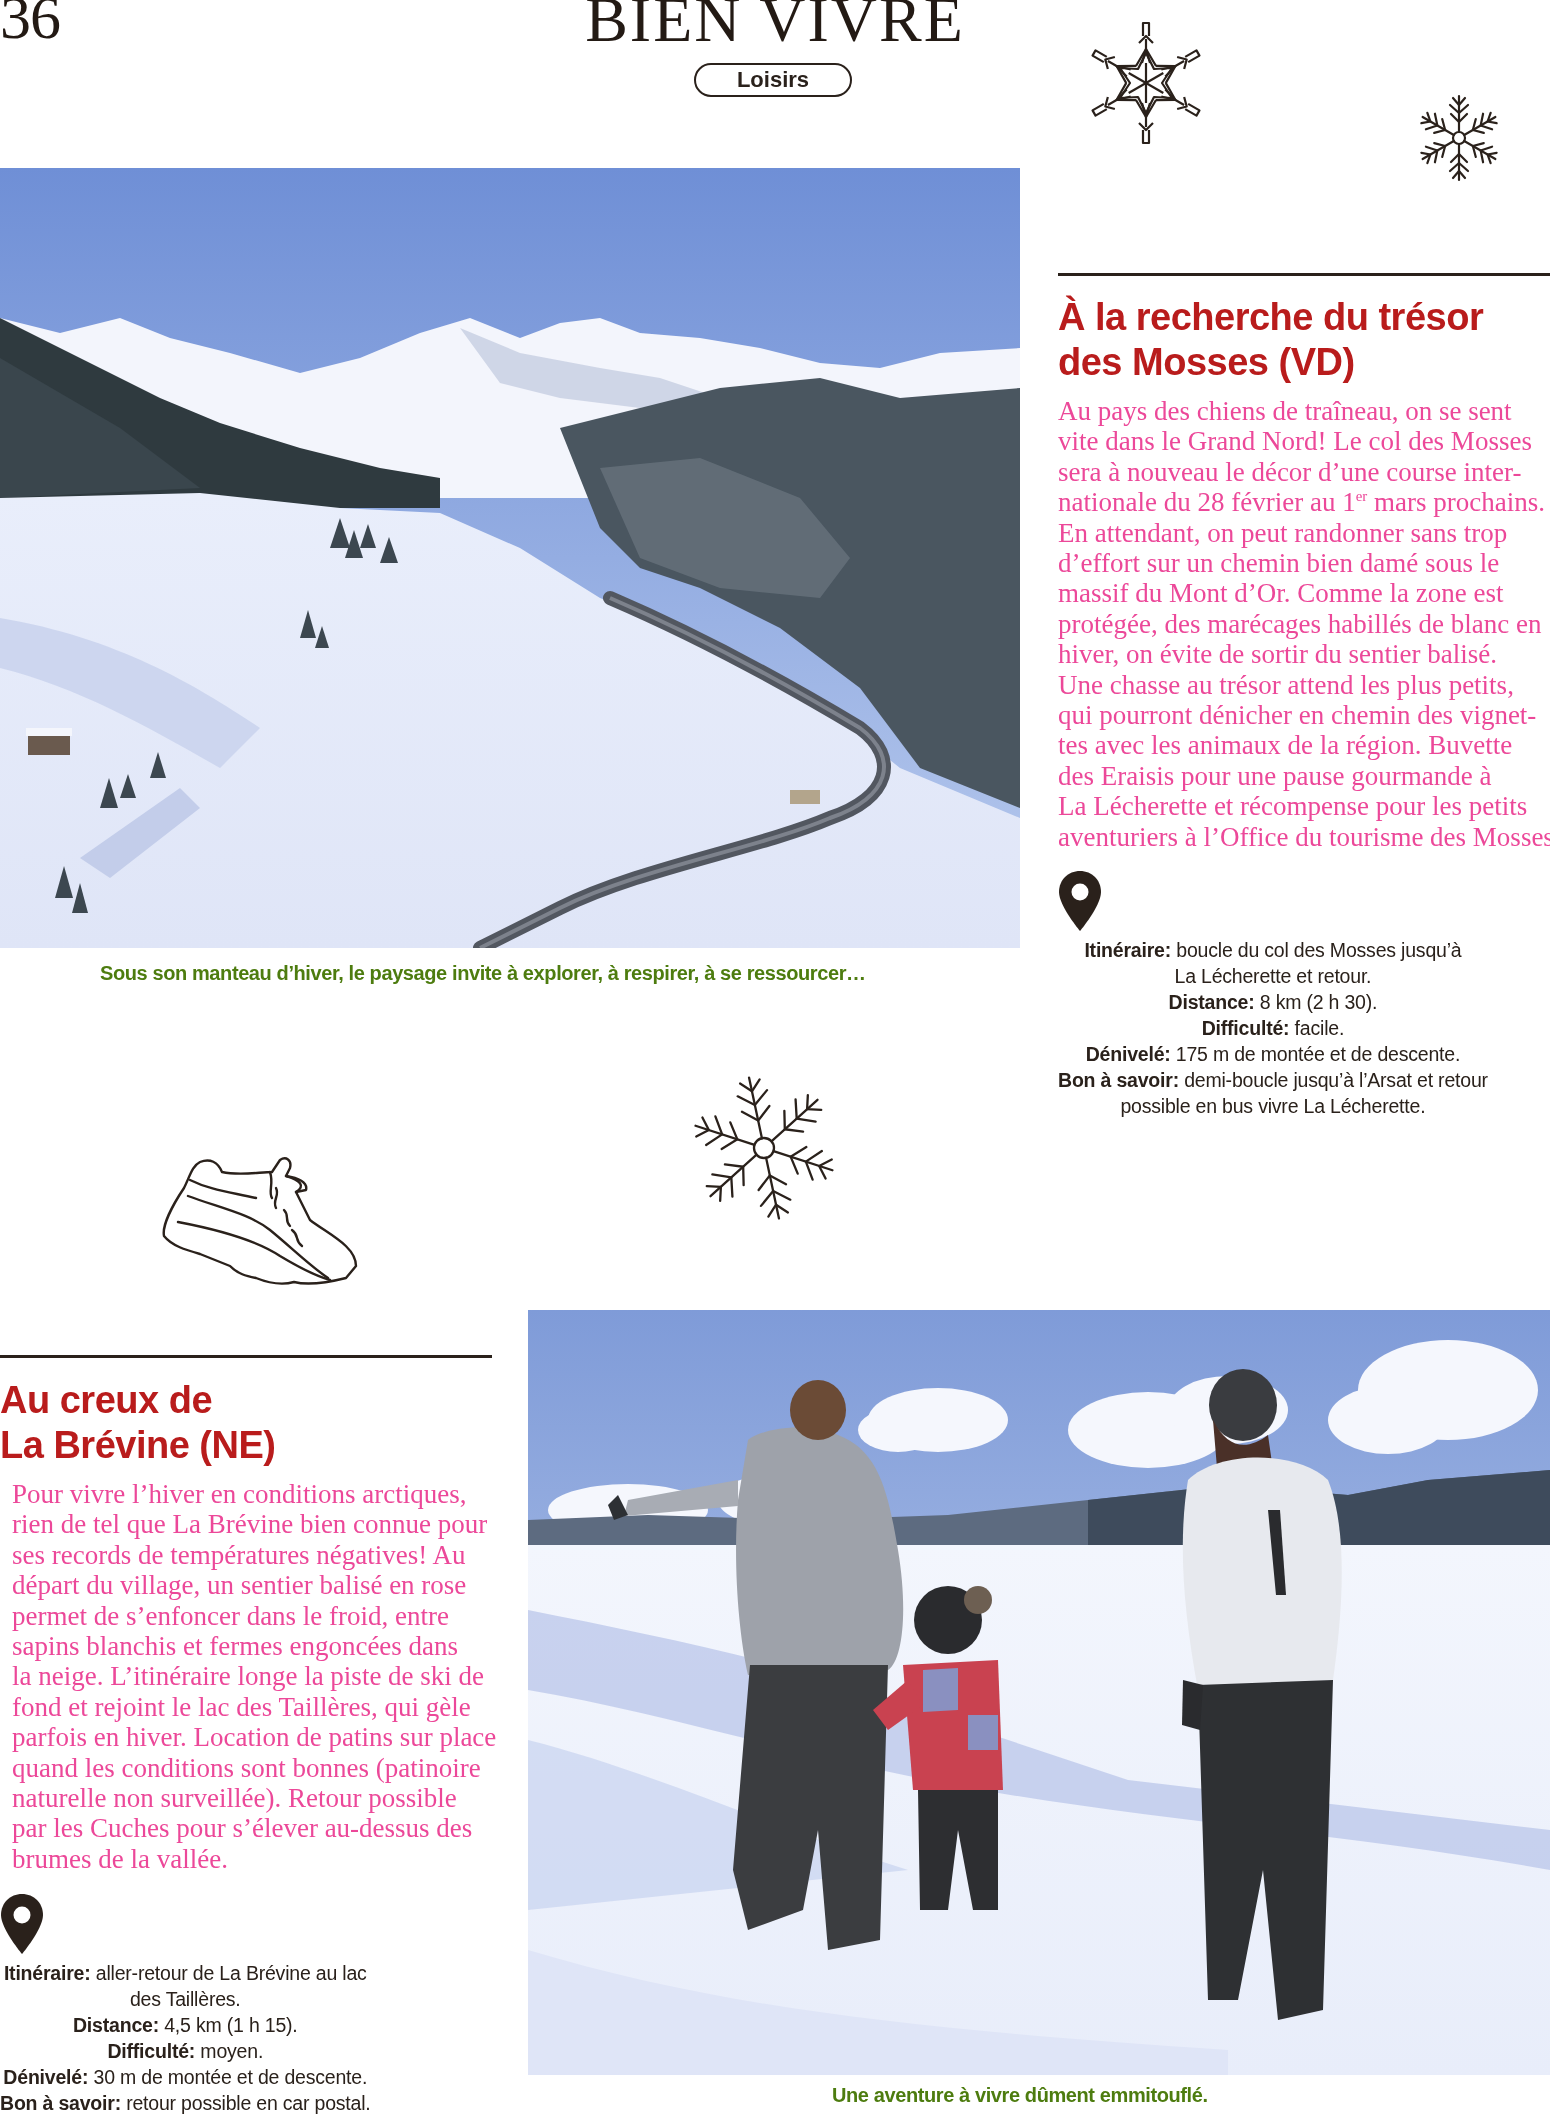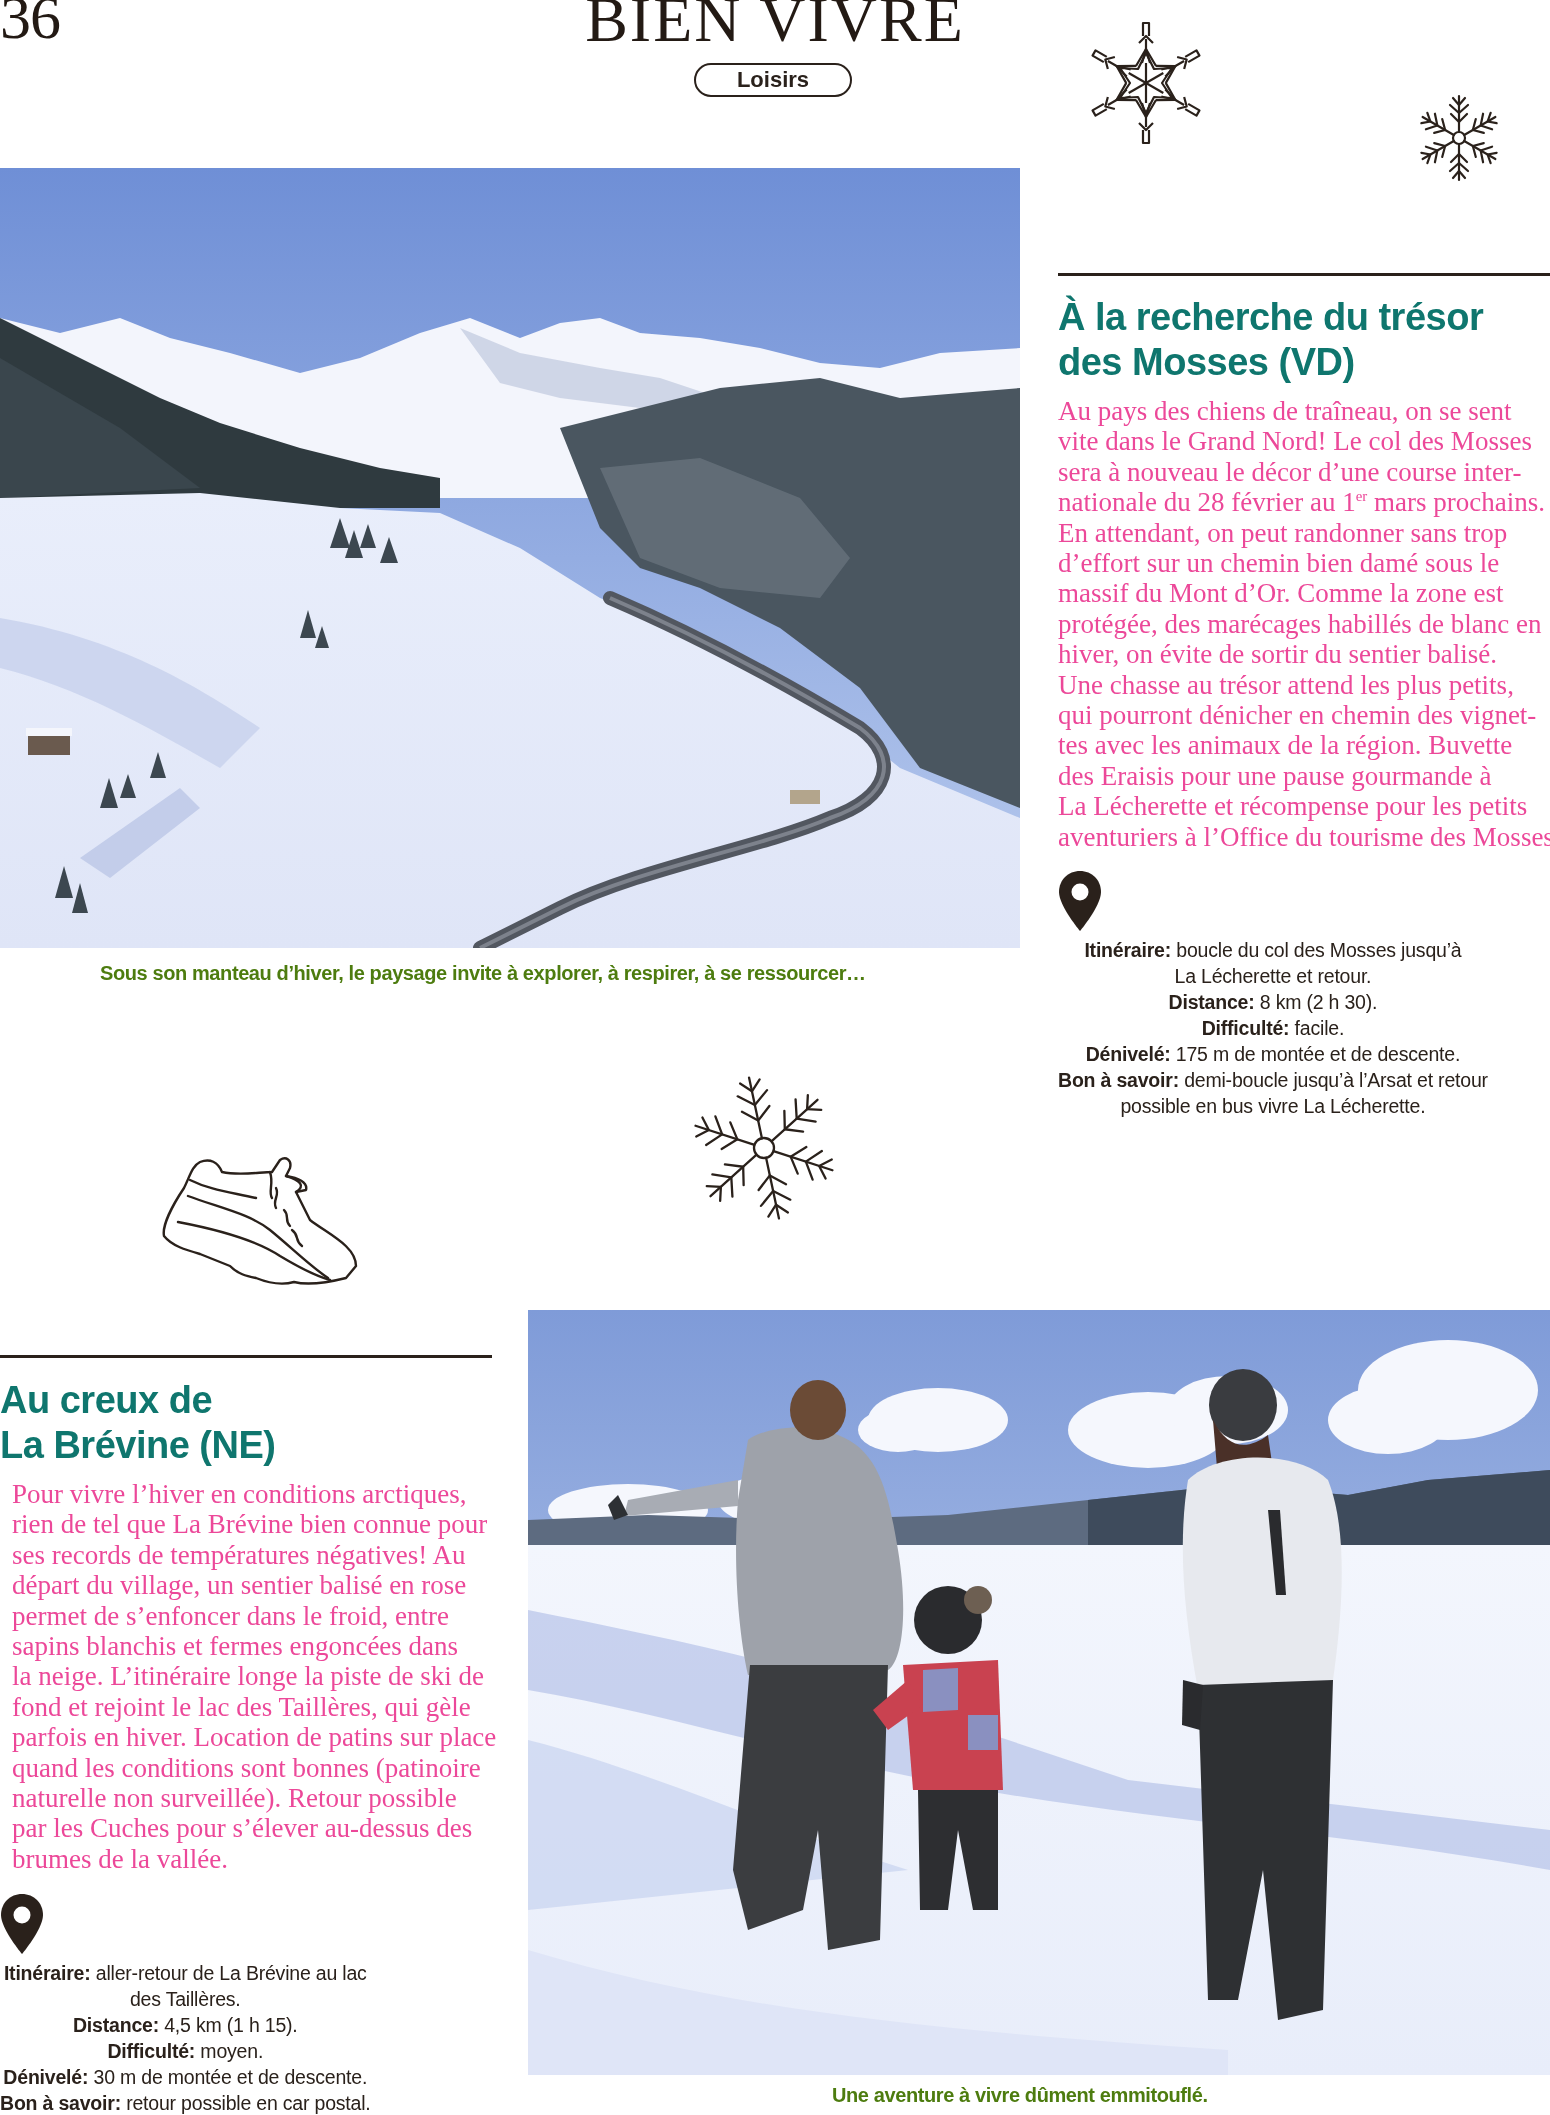--- a/index.html
+++ b/index.html
@@ -10,21 +10,21 @@
 
   .page-num { left:0; top:-14px; font-size:62px; line-height:1; letter-spacing:-1px; color:#231a14; }
   .section-title { left:560px; top:-12px; width:430px; text-align:center; font-size:64px; line-height:1; letter-spacing:2px; color:#231a14; }
   .pill { left:694px; top:63px; width:158px; height:34px; border:2.5px solid #2a211b; border-radius:20px; box-sizing:border-box;
           display:flex; align-items:center; justify-content:center; font-size:22px; font-weight:bold; color:#2a211b; }
 
   .photo { overflow:hidden; }
   .photo svg { display:block; }
 
   .rule { height:3px; background:#2a211b; }
-  .h2 { font-size:38px; font-weight:bold; line-height:45px; letter-spacing:-0.5px; color:#0f766e; }
+  .h2 { font-size:38px; font-weight:bold; line-height:45px; letter-spacing:-0.5px; color:#b91c1c; }
   .body { font-size:27px; line-height:30.4px; color:#ec4899; }
   .body div { white-space:nowrap; }
   .facts { font-size:19.5px; line-height:26px; color:#2a211b; letter-spacing:-0.2px;text-align:center; }
   .facts div { white-space:nowrap; }
   .facts b { font-weight:bold; }
   .caption { font-size:20px; font-weight:bold; color:#4d7c0f; letter-spacing:-0.4px; white-space:nowrap; }
   sup { font-size:0.55em; line-height:0; vertical-align:0.7em; }
 </style>
 </head>
 <body>

